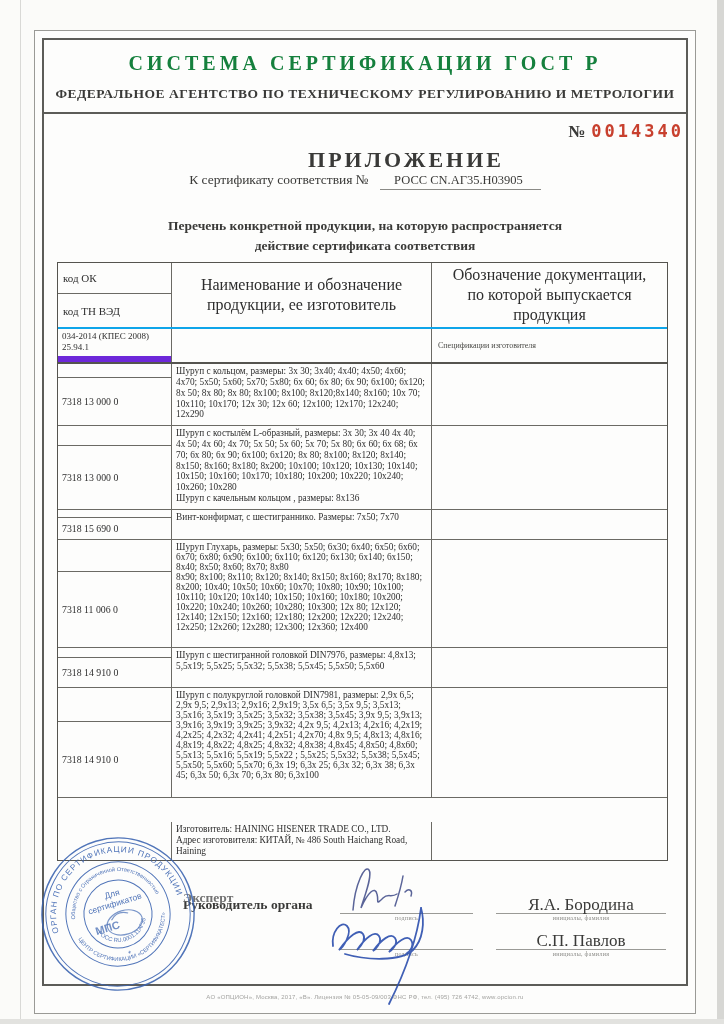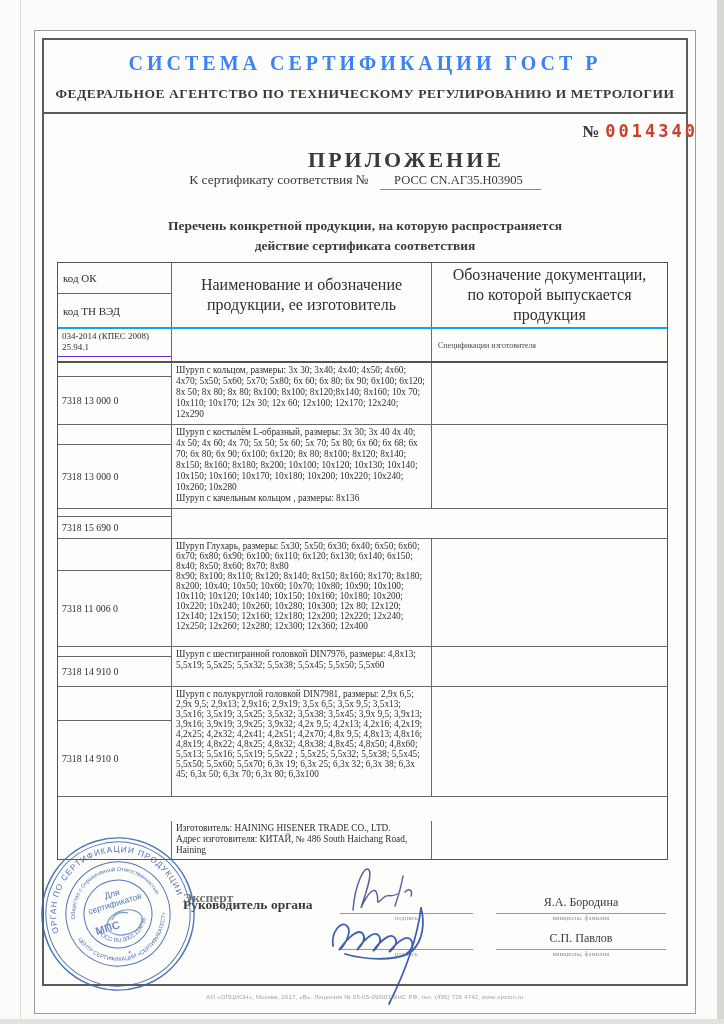--- a/index.html
+++ b/index.html
@@ -10,26 +10,26 @@
     color:#2e2e2e;
   }
   .edge-r{position:absolute;right:0;top:0;width:7px;height:100%;background:#d7d7d4;}
   .edge-b{position:absolute;left:0;bottom:0;width:100%;height:5px;background:#e2e2df;}
   .edge-l{position:absolute;left:20px;top:0;width:1px;height:100%;background:#d9d9d6;}
 
   .frame-outer{position:absolute;left:34px;top:30px;width:662px;height:984px;border:1px solid #9a9a96;box-sizing:border-box;background:#fdfdfc;}
   .frame-inner{position:absolute;left:42px;top:38px;width:646px;height:948px;border:2px solid #5c5c58;box-sizing:border-box;}
 
   .hdr-title{position:absolute;left:42px;top:52px;width:646px;text-align:center;
-    font-size:20px;font-weight:bold;letter-spacing:4px;color:#3b82f6;}
+    font-size:20px;font-weight:bold;letter-spacing:4px;color:#15803d;}
   .hdr-agency{position:absolute;left:42px;top:86px;width:646px;text-align:center;
     font-size:13.5px;font-weight:bold;letter-spacing:0.5px;color:#3a3a38;}
   .hdr-rule{position:absolute;left:44px;top:112px;width:642px;border-top:2px solid #5c5c58;}
 
-  .cert-no{position:absolute;right:26px;top:121px;font-size:16px;}
+  .cert-no{position:absolute;right:40px;top:121px;font-size:16px;}
   .cert-no .num-sign{color:#3a3a38;font-weight:bold;font-size:17px;}
   .cert-no .num-val{color:#c8402e;font-family:"DejaVu Sans Mono", monospace;font-weight:bold;
     font-size:17px;letter-spacing:3px;margin-left:6px;}
 
   .doc-title{position:absolute;left:42px;top:147px;width:646px;text-align:center;
     font-size:22px;font-weight:bold;letter-spacing:3px;color:#3a3a38;padding-left:41px;}
   .cert-line{position:absolute;left:42px;top:172px;width:646px;text-align:center;font-size:13.5px;color:#3a3a38;}
   .cert-line .lbl{font-weight:500;}
   .cert-line .val{display:inline-block;border-bottom:1px solid #8a8a86;padding:0 18px 1px 14px;margin-left:8px;font-size:12.5px;}
 
@@ -48,37 +48,37 @@
   .pre{white-space:pre-line;line-height:1.18;}
   .dense{line-height:1.08;}
 
   .t-head{min-height:60px;border-bottom:2px solid #0ea5e9;}
   .t-head .c1{padding:0;}
   .h-ok{height:30px;border-bottom:1px solid #6b6a64;display:flex;align-items:center;padding:0 5px;font-size:11px;}
   .h-tnved{flex:1;display:flex;align-items:center;padding:0 5px;font-size:11px;}
   .h-c{display:flex;align-items:center;justify-content:center;text-align:center;font-size:16px;line-height:1.25;}
 
   .r1{min-height:34px;border-bottom:2px solid #55544f;}
-  .ok-code{border-bottom:1px solid #6d28d9;padding:2px 4px 3px 4px;font-size:9px;line-height:1.2;}
+  .ok-code{border-bottom:6px solid #6d28d9;padding:2px 4px 3px 4px;font-size:9px;line-height:1.2;}
   .doc-cell{display:flex;align-items:center;font-size:8px;color:#4a4a46;}
 
   
   .f-label1{position:absolute;left:183px;top:897px;font-size:13.5px;font-weight:bold;color:#3a3a38;}
   .f-label2{position:absolute;left:183px;top:890px;font-size:13.5px;font-weight:bold;color:#737373;}
   .sline{position:absolute;border-top:1px solid #9a9a96;}
   .s1{left:340px;top:913px;width:133px;}
   .s2{left:340px;top:949px;width:133px;}
   .n1{left:496px;top:913px;width:170px;}
   .n2{left:496px;top:949px;width:170px;}
   .caption{position:absolute;font-size:6px;color:#8c8c88;text-align:center;letter-spacing:0.3px;}
   .cap-s1{left:340px;top:915px;width:133px;}
   .cap-s2{left:340px;top:951px;width:133px;}
   .cap-n1{left:496px;top:915px;width:170px;}
   .cap-n2{left:496px;top:951px;width:170px;}
-  .name{position:absolute;font-size:12px;color:#3a3a38;text-align:center;}
+  .name{position:absolute;font-size:17px;color:#3a3a38;text-align:center;}
   .name1{left:496px;top:895px;width:170px;}
   .name2{left:496px;top:931px;width:170px;}
 
   .stamp{position:absolute;left:38px;top:834px;width:160px;height:160px;transform:rotate(-17deg);opacity:0.88;}
   .sigs{position:absolute;left:325px;top:848px;width:180px;height:160px;pointer-events:none;}
 
   .fine-print{position:absolute;left:42px;top:994px;width:646px;text-align:center;
     font-size:6px;color:#a3a3a0;font-family:"Liberation Sans", sans-serif;letter-spacing:0.2px;}
 </style>
 </head>
@@ -149,20 +149,21 @@
     <div class="c2 pre">Шуруп с костылём L-образный, размеры: 3х 30; 3х 40 4х 40; 4х 50; 4х 60; 4х 70; 5х 50; 5х 60; 5х 70; 5х 80; 6х 60; 6х 68; 6х 70; 6х 80; 6х 90; 6х100; 6х120; 8х 80; 8х100; 8х120; 8х140; 8х150; 8х160; 8х180; 8х200; 10х100; 10х120; 10х130; 10х140; 10х150; 10х160; 10х170; 10х180; 10х200; 10х220; 10х240; 10х260; 10х280
 Шуруп с качельным кольцом , размеры: 8х136</div>
     <div class="c3"></div>
   </div>
 
   <div class="t-row" style="min-height:30px">
     <div class="c1">
       <div class="c1-split" style="height:8px"></div>
       <div class="c1-code">7318 15 690 0</div>
     </div>
+    <div class="c2 pre">Винт-конфирмат, с шестиграннико. Размеры: 7х50; 7х70</div>
     <div class="c3"></div>
   </div>
 
   <div class="t-row" style="min-height:108px">
     <div class="c1">
       <div class="c1-split" style="height:32px"></div>
       <div class="c1-code">7318 11 006 0</div>
     </div>
     <div class="c2 pre dense">Шуруп Глухарь, размеры: 5х30; 5х50; 6х30; 6х40; 6х50; 6х60; 6х70; 6х80; 6х90; 6х100; 6х110; 6х120; 6х130; 6х140; 6х150; 8х40; 8х50; 8х60; 8х70; 8х80
 8х90; 8х100; 8х110; 8х120; 8х140; 8х150; 8х160; 8х170; 8х180; 8х200; 10х40; 10х50; 10х60; 10х70; 10х80; 10х90; 10х100; 10х110; 10х120; 10х140; 10х150; 10х160; 10х180; 10х200; 10х220; 10х240; 10х260; 10х280; 10х300; 12х 80; 12х120; 12х140; 12х150; 12х160; 12х180; 12х200; 12х220; 12х240; 12х250; 12х260; 12х280; 12х300; 12х360; 12х400</div>

